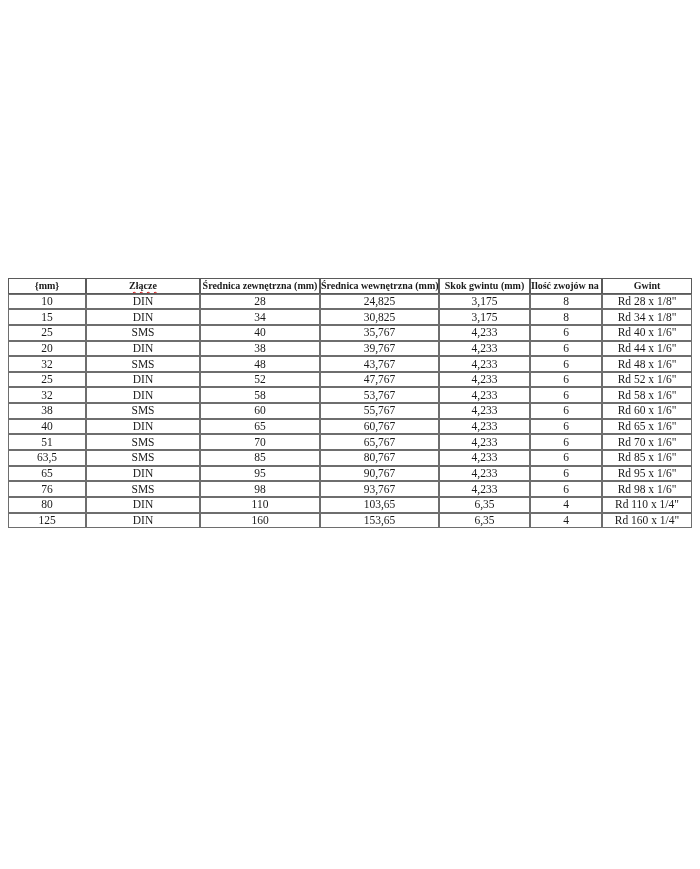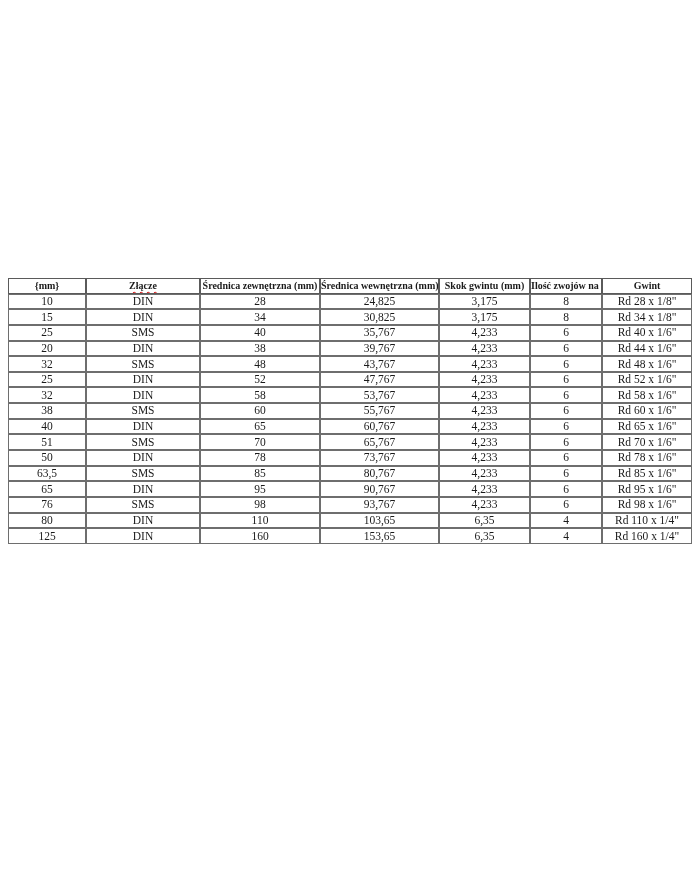--- a/index.html
+++ b/index.html
@@ -164,29 +164,20 @@
         <tr>
           <td>51</td>
           <td>SMS</td>
           <td>70</td>
           <td>65,767</td>
           <td>4,233</td>
           <td>6</td>
           <td>Rd 70 x 1/6"</td>
         </tr>
         <tr>
-          <td>50</td>
-          <td>DIN</td>
-          <td>78</td>
-          <td>73,767</td>
-          <td>4,233</td>
-          <td>6</td>
-          <td>Rd 78 x 1/6"</td>
-        </tr>
-        <tr>
           <td>63,5</td>
           <td>SMS</td>
           <td>85</td>
           <td>80,767</td>
           <td>4,233</td>
           <td>6</td>
           <td>Rd 85 x 1/6"</td>
         </tr>
         <tr>
           <td>65</td>

